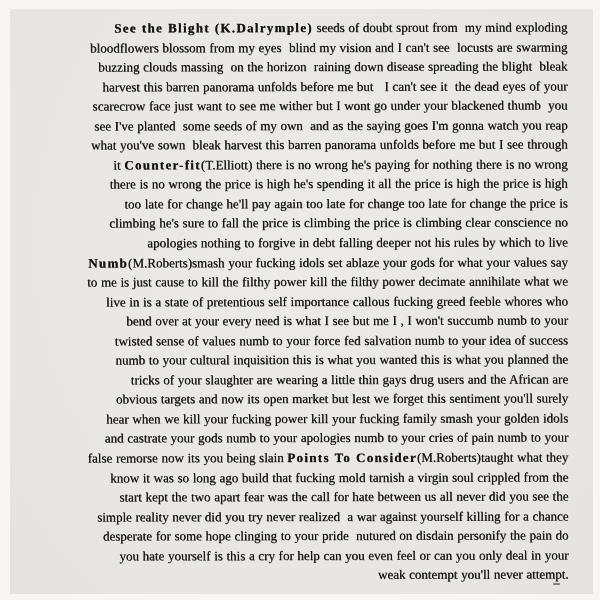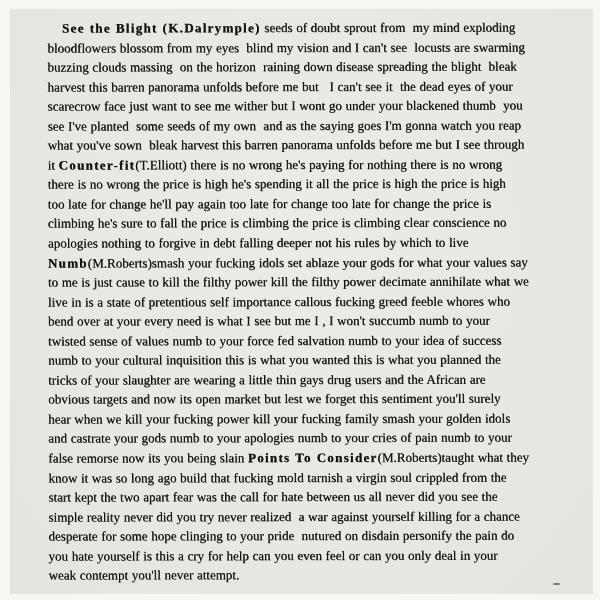--- a/index.html
+++ b/index.html
@@ -22,21 +22,21 @@
     top: 9px;
     width: 520px;
     color: #17120f;
     font-size: 13px;
     line-height: 19.55px;
     white-space: pre;
     text-shadow: 0.3px 0.3px 0.4px rgba(23, 18, 15, 0.8);
     transform: rotate(-0.12deg);
     word-spacing: 0.4px;
   }
-  .line { height: 19.55px; overflow: visible; }
+  .line { height: 19.55px; overflow: visible; text-align: right; }
   .seg { white-space: pre; }
   .seg.bold { font-weight: bold; letter-spacing: 1.3px; }
   .artifact-dash {
     position: absolute;
     width: 7px; height: 2px;
     background: #4a4642;
     opacity: 0.65;
     border-radius: 1px;
   }
 </style>

